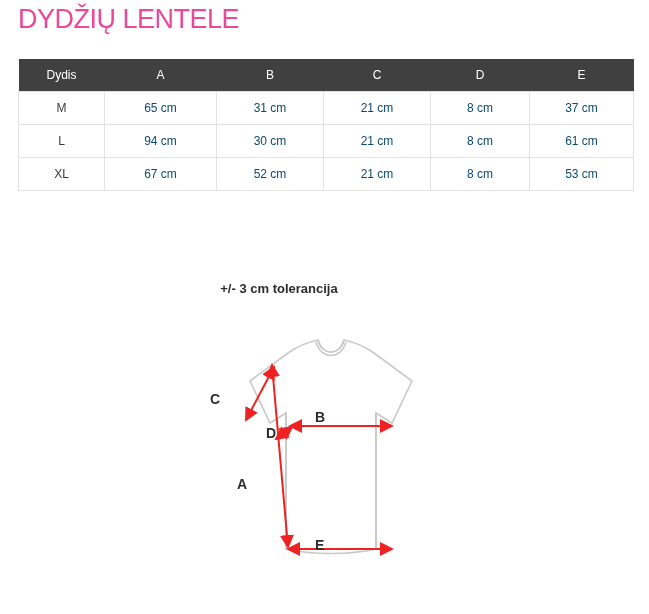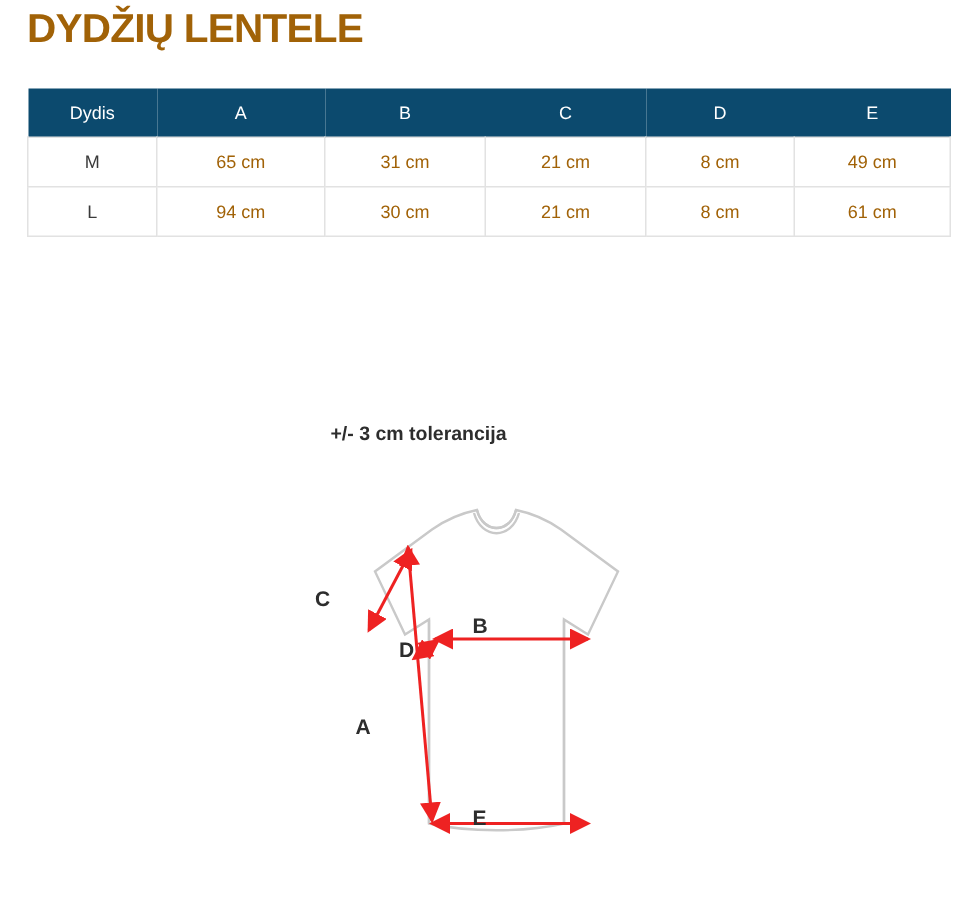--- a/index.html
+++ b/index.html
@@ -14,49 +14,49 @@
     color: #333333;
     overflow: hidden;
     position: relative;
   }
 
   .page-title {
     position: absolute;
     left: 18px;
     top: 0px;
     font-size: 27px;
-    font-weight: bold;
+    font-weight: normal;
     letter-spacing: -0.5px;
-    color: #a16207;
+    color: #ec4899;
     line-height: 38px;
   }
 
   .size-table {
     position: absolute;
     left: 18px;
     top: 59px;
     width: 615px;
     border-collapse: collapse;
     table-layout: fixed;
   }
   .size-table th {
-    background: #0c4a6e;
+    background: #404040;
     color: #ffffff;
     font-size: 12px;
     font-weight: normal;
     height: 32px;
     text-align: center;
     border: none;
     padding: 0;
   }
   .size-table td {
     height: 32px;
     text-align: center;
     font-size: 12px;
-    color: #a16207;
+    color: #0c4a6e;
     border: 1px solid #e2e2e2;
     padding: 0;
     background: #ffffff;
   }
   .size-table td.first-col {
     color: #3a3a3a;
   }
 
   .tolerance {
     position: absolute;
@@ -105,29 +105,37 @@
       <th style="width:104px">E</th>
     </tr>
   </thead>
   <tbody>
     <tr>
       <td class="first-col">M</td>
       <td>65 cm</td>
       <td>31 cm</td>
       <td>21 cm</td>
       <td>8 cm</td>
-      <td>49 cm</td>
+      <td>37 cm</td>
     </tr>
     <tr>
       <td class="first-col">L</td>
       <td>94 cm</td>
       <td>30 cm</td>
       <td>21 cm</td>
       <td>8 cm</td>
       <td>61 cm</td>
+    </tr>
+    <tr>
+      <td class="first-col">XL</td>
+      <td>67 cm</td>
+      <td>52 cm</td>
+      <td>21 cm</td>
+      <td>8 cm</td>
+      <td>53 cm</td>
     </tr>
   </tbody>
 </table>
 
 <div class="tolerance">+/- 3 cm tolerancija</div>
 
 <div class="diagram">
   <svg width="300" height="290" viewBox="0 0 300 290">
     <defs>
       <marker id="arrHead" markerWidth="7" markerHeight="7" refX="6" refY="3.5" orient="auto">

